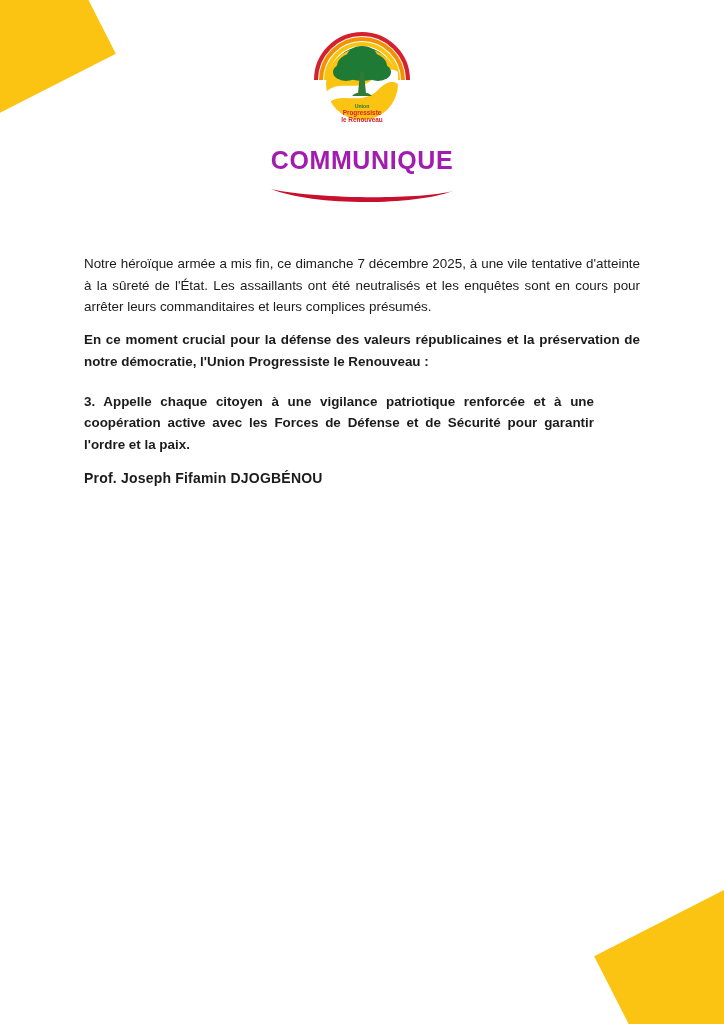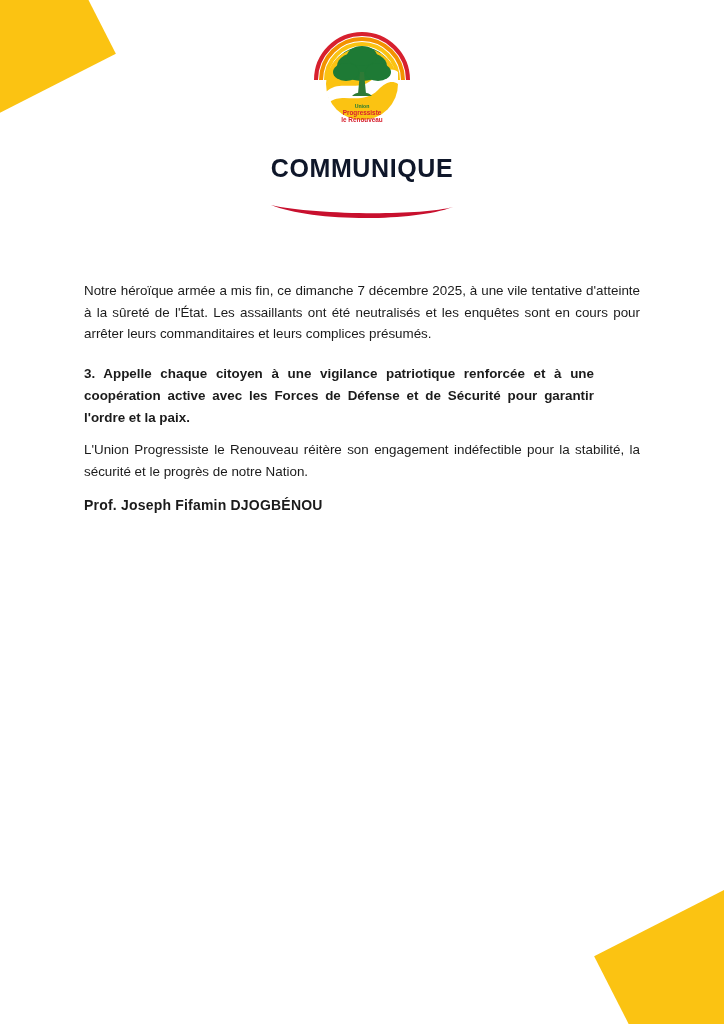--- a/index.html
+++ b/index.html
@@ -54,33 +54,33 @@
     position: absolute;
     top: 146px;
     left: 0;
     width: 100%;
     text-align: center;
   }
   .title {
     font-size: 25px;
     font-weight: bold;
     letter-spacing: 0.6px;
-    color: #0f172a;
-    margin: 8px;
+    color: #a21caf;
+    margin: 0;
   }
   .title-underline {
     margin: 10px auto 0;
     width: 186px;
     height: 22px;
   }
 
   
   .content {
     position: absolute;
-    top: 280px;
+    top: 253px;
     left: 84px;
     width: 556px;
     font-size: 13.4px;
     line-height: 1.62;
     text-align: justify;
     color: #1b1b1b;
   }
   .content p {
     margin: 0 0 11px 0;
   }
@@ -155,29 +155,29 @@
     <h1 class="title">COMMUNIQUE</h1>
     <svg class="title-underline" viewBox="0 0 186 22">
       <path d="M2 4 C40 20 140 22 184 6 C150 15 44 14 2 4 Z" fill="#C8102E"></path>
     </svg>
   </div>
 
   <div class="content">
 
     <p>Notre héroïque armée a mis fin, ce dimanche 7 décembre 2025, à une vile tentative d'atteinte à la sûreté de l'État. Les assaillants ont été neutralisés et les enquêtes sont en cours pour arrêter leurs commanditaires et leurs complices présumés.</p>
 
+    <p class="p-bold">En ce moment crucial pour la défense des valeurs républicaines et la préservation de notre démocratie, l'Union Progressiste le Renouveau :</p>
 
     <div class="spacer-sm"></div>
 
 
 
     <p class="numbered">
       <span class="idx">3.</span>
       <span>Appelle chaque citoyen à une vigilance patriotique renforcée et à une coopération active avec les Forces de Défense et de Sécurité pour garantir l'ordre et la paix.</span>
     </p>
 
-    <p>L'Union Progressiste le Renouveau réitère son engagement indéfectible pour la stabilité, la sécurité et le progrès de notre Nation.</p>
 
 
     <p class="sign-name">Prof. Joseph Fifamin DJOGBÉNOU</p>
   </div>
 
 </div>
 
 </body></html>

